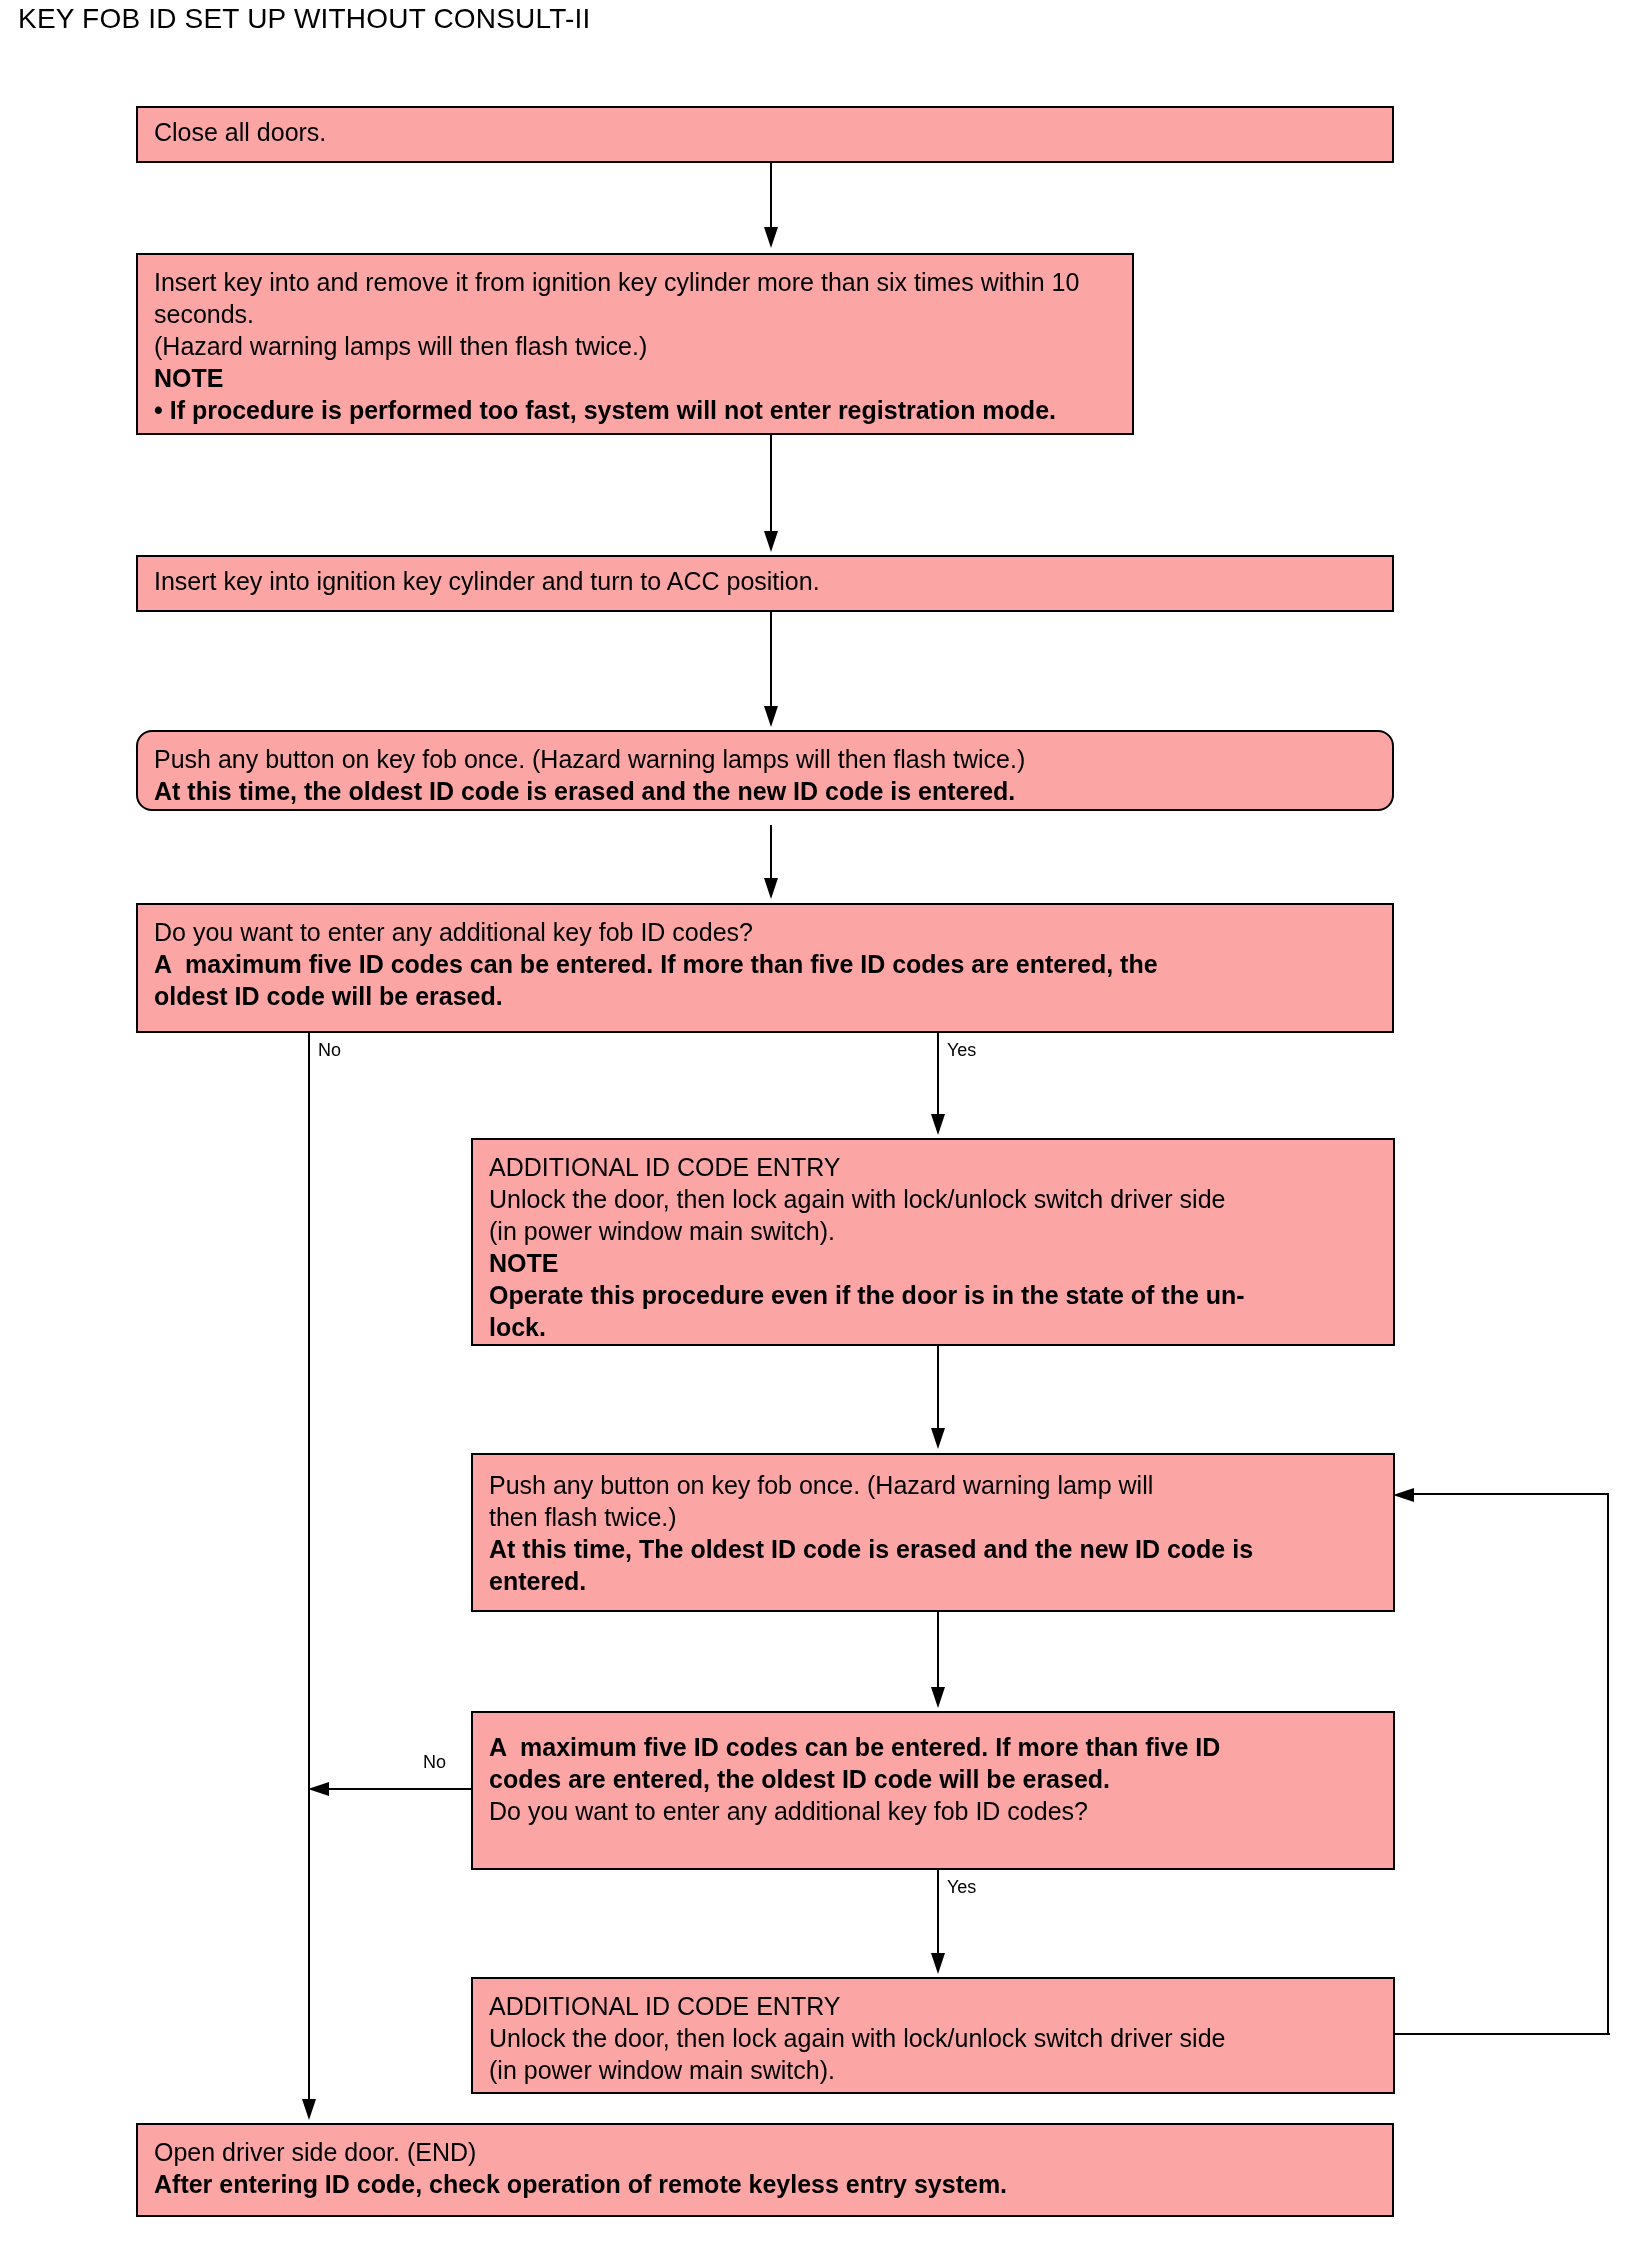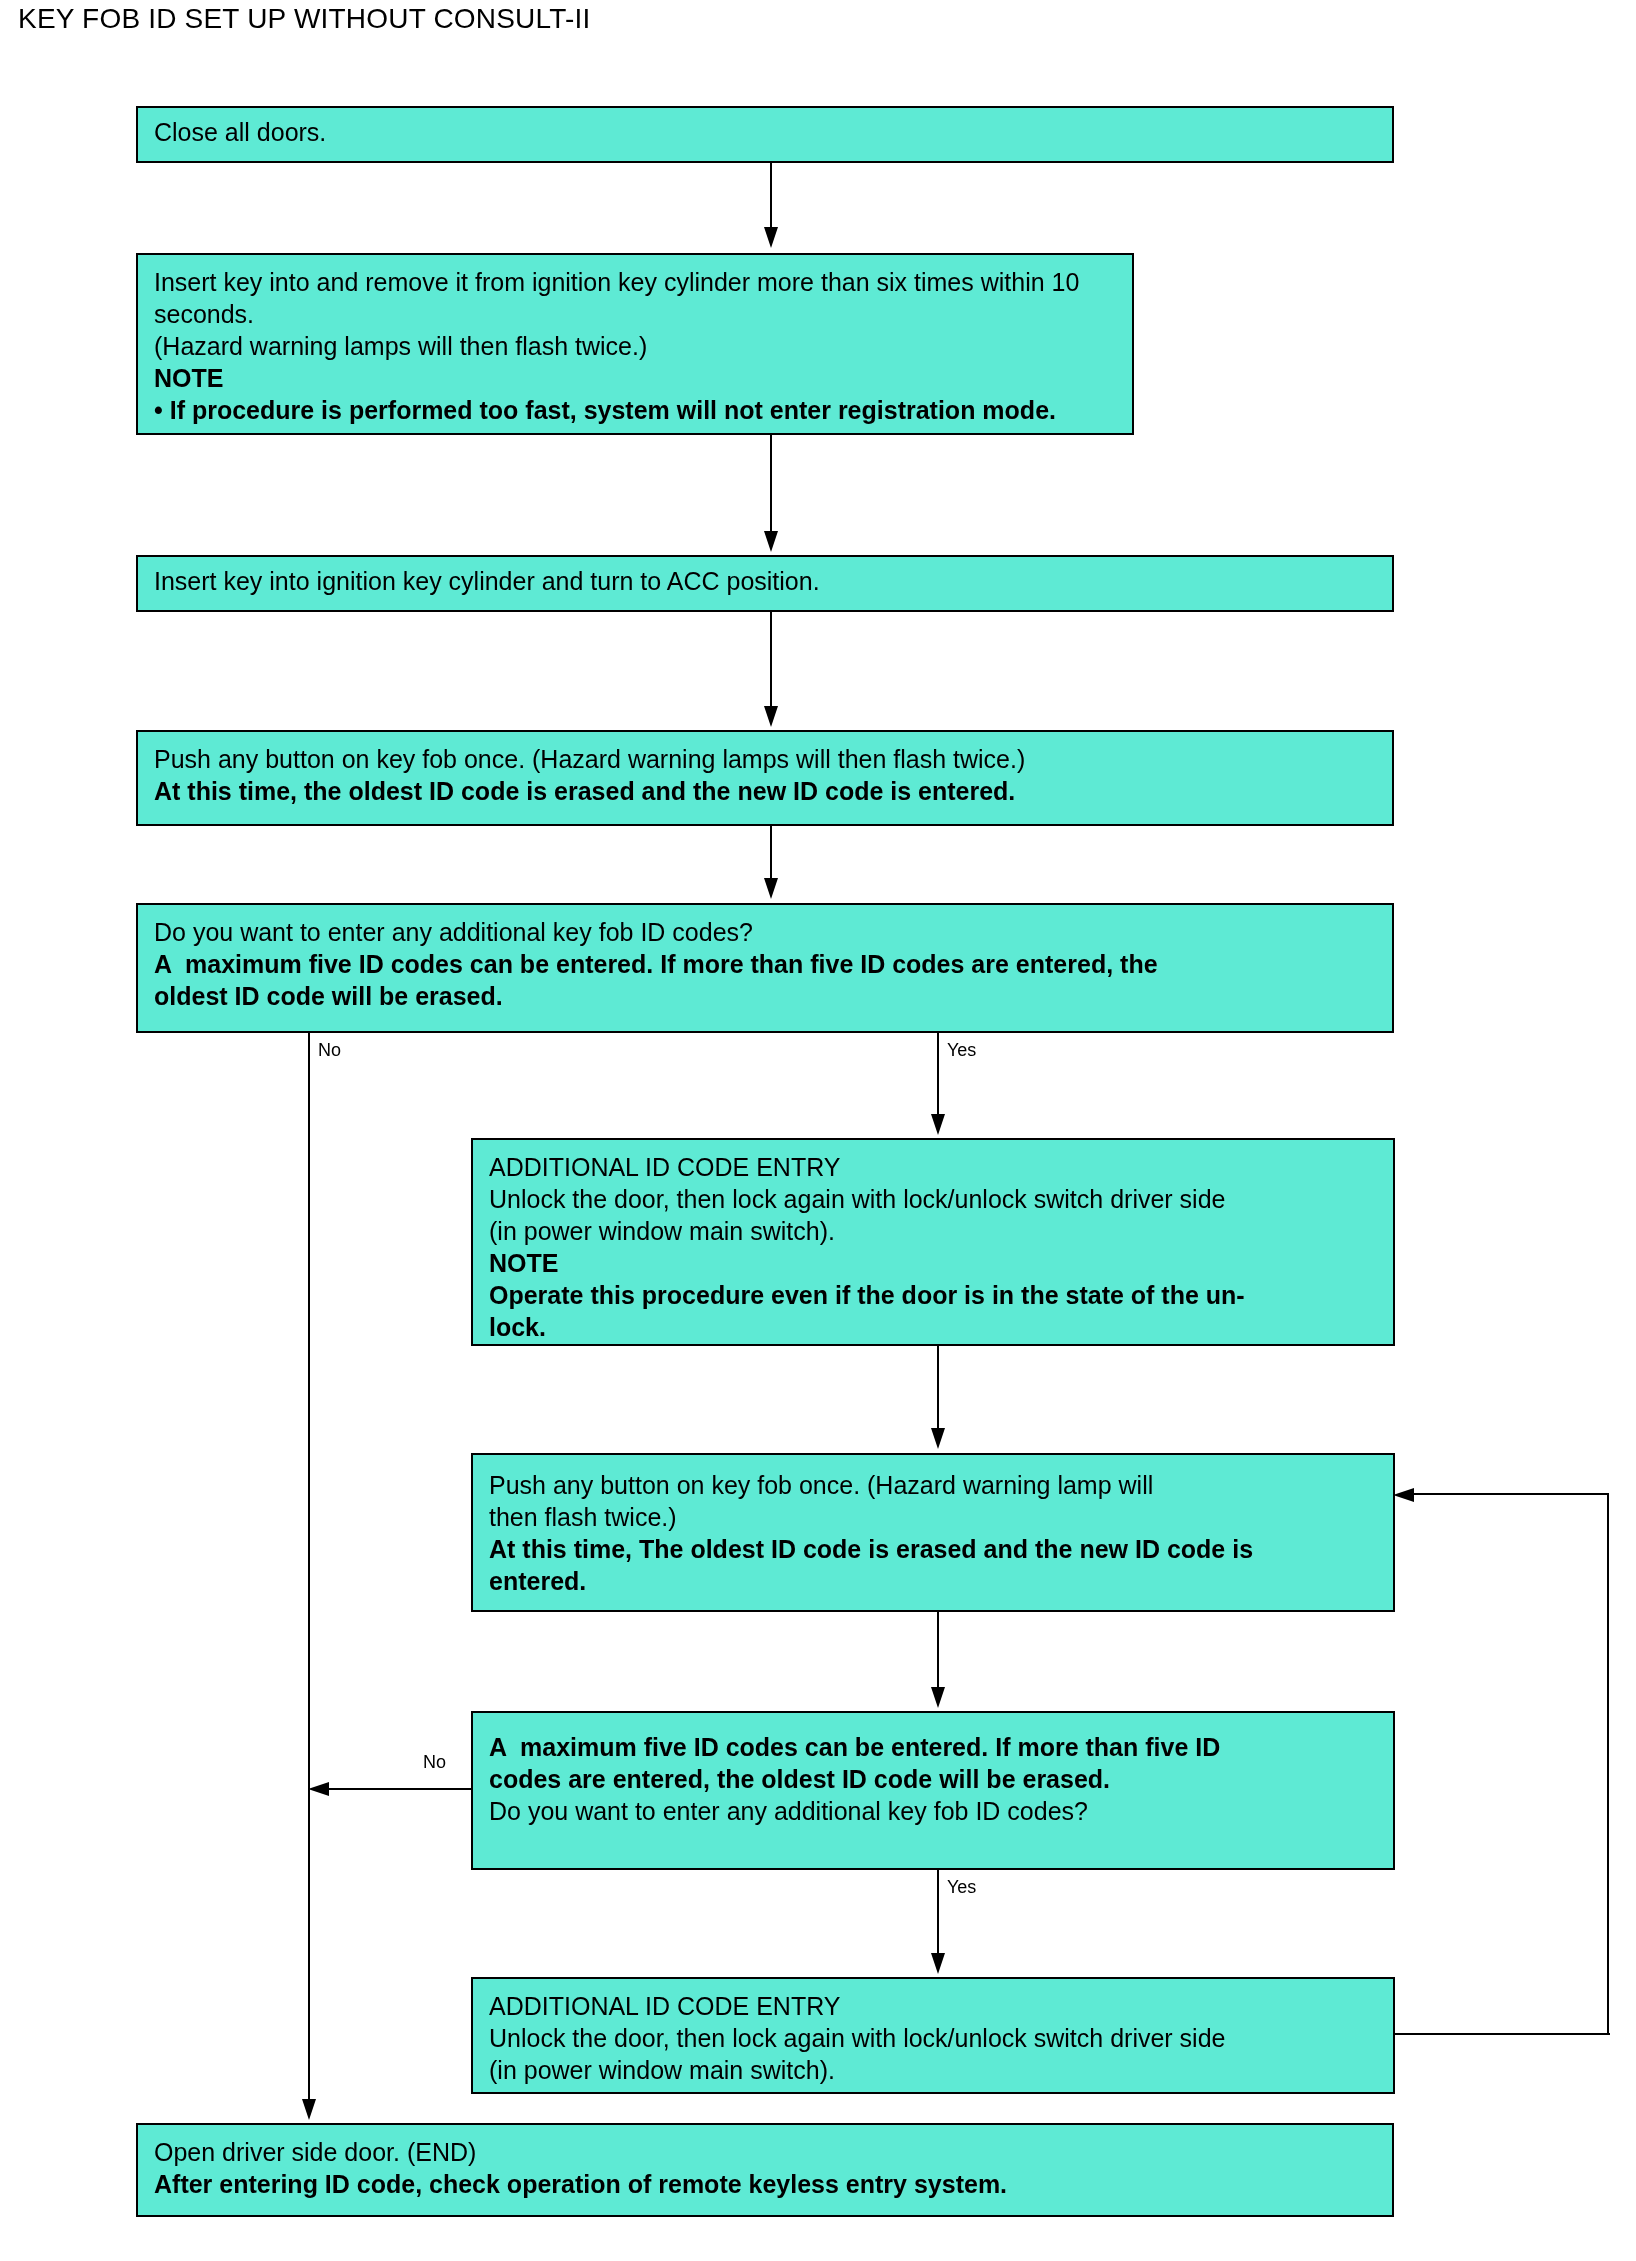--- a/index.html
+++ b/index.html
@@ -27,21 +27,21 @@
     top: 3.2px;
     font-size: 28px;
     font-weight: normal;
     letter-spacing: 0.2px;
     white-space: nowrap;
   }
   .fbox {
     position: absolute;
     box-sizing: border-box;
     border: 2.4px solid #000000;
-    background: #5eead4;
+    background: #fca5a5;
     padding: 11.4px 14.6px 11.4px 16px;
   }
   .ftext {
     font-size: 25px;
     line-height: 32px;
     white-space: pre-wrap;
   }
   .ftext.bold { font-weight: bold; }
   
   .vline {
@@ -96,21 +96,21 @@
   </div>
   <div class="vline" style="left:770px; top:435px; width:2.4px; height:99px;"></div>
   <div class="arrow-down" style="left:764px; top:531px;"></div>
 
   <div class="fbox" style="left:136px; top:555px; width:1258px; height:57px; padding-top:8px;">
     <div class="ftext">Insert key into ignition key cylinder and turn to ACC position.</div>
   </div>
   <div class="vline" style="left:770px; top:612px; width:2.4px; height:97px;"></div>
   <div class="arrow-down" style="left:764px; top:706px;"></div>
 
-  <div class="fbox" style="left:136px; top:730px; width:1258px; height:96px; padding-top:11.4px;">
+  <div class="fbox" style="left:136px; top:730px; width:1258px; height:81px; padding-top:11.4px;border-radius:16px;">
     <div class="ftext">Push any button on key fob once. (Hazard warning lamps will then flash twice.)</div>
     <div class="ftext bold">At this time, the oldest ID code is erased and the new ID code is entered.</div>
   </div>
   <div class="vline" style="left:770px; top:825px; width:2.4px; height:57px;"></div>
   <div class="arrow-down" style="left:764px; top:878px;"></div>
 
   <div class="fbox" style="left:136px; top:903px; width:1258px; height:130px; padding-top:11.4px;">
     <div class="ftext">Do you want to enter any additional key fob ID codes?</div>
     <div class="ftext bold">A  maximum five ID codes can be entered. If more than five ID codes are entered, the</div>
     <div class="ftext bold">oldest ID code will be erased.</div>

